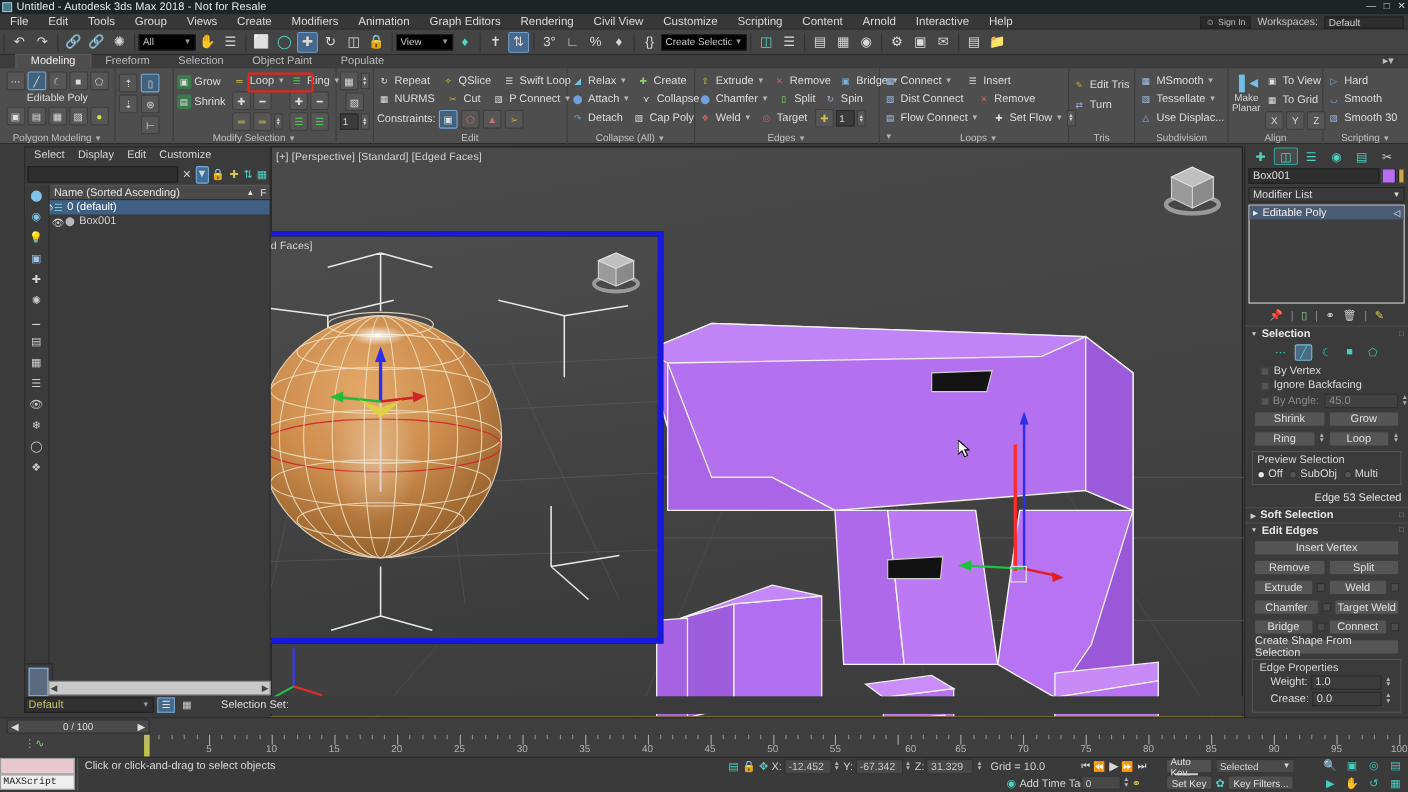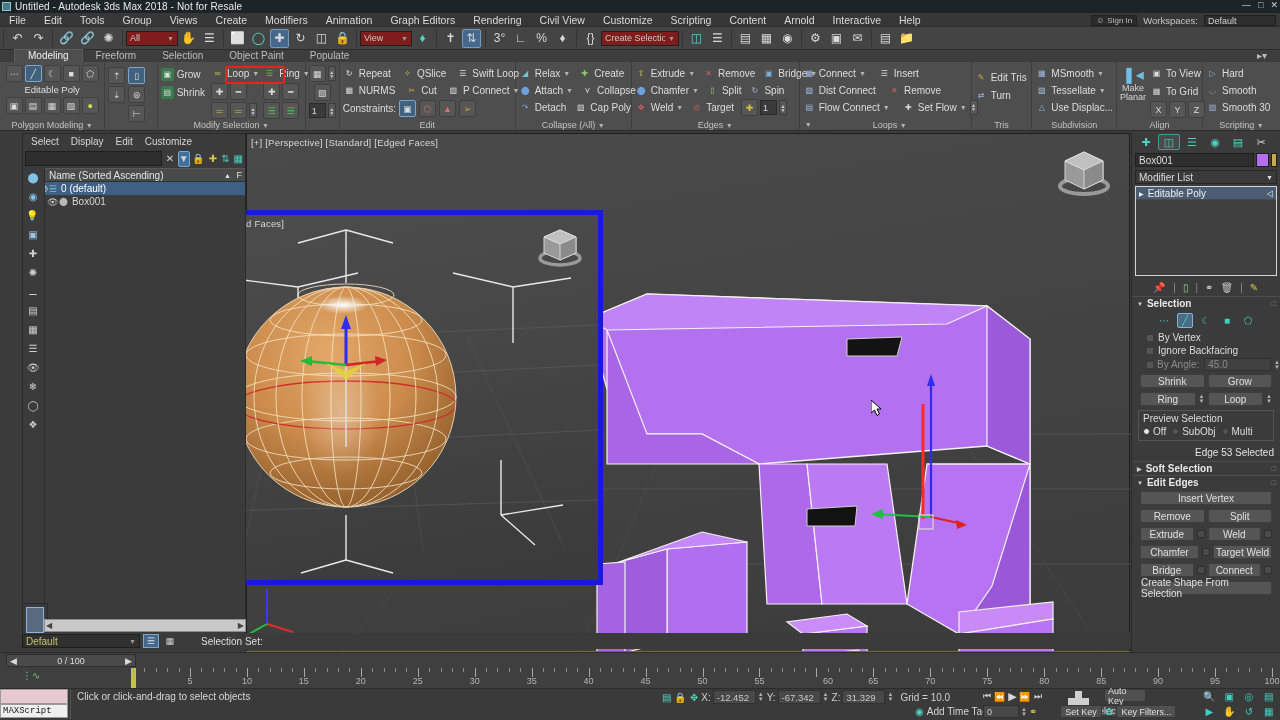--- a/index.html
+++ b/index.html
@@ -25,21 +25,21 @@
   .signinchip{display:flex;align-items:center;gap:3px;background:#2b2b2b;border:1px solid #202020;
      height:11px;padding:0 4px;font-size:8px;color:#bdbdbd;}
 
   
   .maintb{position:absolute;left:0;top:27px;width:1280px;height:23px;background:#444444;
     border-bottom:1px solid #2b2b2b;display:flex;align-items:center;}
   .tbtn{width:19px;height:19px;margin:0 1px;border-radius:2px;display:flex;align-items:center;
     justify-content:center;color:#d8d8d8;font-size:12px;position:relative;}
   .tbtn.on{background:#46688c;border:1px solid #6f9cc6;}
   .tbsep{width:1px;height:17px;background:#323232;margin:0 3px;}
-  .tbcombo{height:15px;background:#7f1d1d;border:1px solid #1f1f1f;color:#c9c9c9;font-size:9px;
+  .tbcombo{height:15px;background:#000000;border:1px solid #1f1f1f;color:#c9c9c9;font-size:9px;
     display:flex;align-items:center;padding:0 3px;justify-content:space-between;}
   .tbcombo .cav{overflow:hidden;white-space:nowrap;}
   .tbcombo .cd{font-size:7px;color:#9a9a9a;margin-left:3px;}
 
   
   .ribtabs{position:absolute;left:0;top:50px;width:1280px;height:12px;background:#3d3d3d;display:flex;align-items:flex-end;}
   .ribtab{font-size:10px;color:#bcbcbc;padding:0 13px;line-height:12px;}
   .ribtab.act{background:#4e4e4e;color:#f0f0f0;border-top:1px solid #5d5d5d;
      border-left:1px solid #5d5d5d;border-right:1px solid #5d5d5d;}
   .ribbon{position:absolute;left:0;top:62px;width:1280px;height:69px;background:#4e4e4e;
@@ -1029,20 +1029,33 @@
         <div class="btn2">Target Weld</div>
       </div>
       <div class="btnrow">
         <div class="btn2">Bridge</div>
         <span class="minibox"></span>
         <div class="btn2">Connect</div>
         <span class="minibox"></span>
       </div>
       <div class="btnrow">
         <div class="btn2">Create Shape From Selection</div>
+      </div>
+      <div style="margin:2px 6px 0 6px;border:1px solid #555;padding:2px 2px 4px 2px;">
+        <div style="font-size:10px;padding-left:4px;">Edge Properties</div>
+        <div class="numrow">
+          <span>Weight:</span>
+          <span class="nf">1.0</span>
+          <span class="spin2">▲<br>▼</span>
+        </div>
+        <div class="numrow">
+          <span>Crease:</span>
+          <span class="nf">0.0</span>
+          <span class="spin2">▲<br>▼</span>
+        </div>
       </div>
     </div>
   </div>
 
   <div class="lyrbox" style="background:#3b3b3b;border:1px solid #2a2a2a;">
     <div style="margin:3px;width:18px;height:26px;background:#5a6b80;border:1px solid #8fb4d8;"></div>
   </div>
   <div class="hscroll">
     <span>◀</span>
     <span>▶</span>
@@ -1242,21 +1255,21 @@
     <svg width="26" height="28">
         <g fill="#cfcfcf">
           <rect x="9" y="3" width="7" height="22"></rect>
           <rect x="2" y="10" width="21" height="7"></rect>
         </g>
       <circle cx="21" cy="23" r="4" fill="#4fd0c0"></circle>
       </svg>
   </div>
 
   <div class="keyarea">
-    <div style="display:flex;gap:3px;align-items:center;height:15px;flex-direction:column;">
+    <div style="display:flex;gap:3px;align-items:center;height:15px;">
       <div class="kbtn" style="width:42px;">Auto Key</div>
       <div class="selcombo">
         <span>Selected</span>
         <span style="font-size:7px;">▼</span>
       </div>
     </div>
     <div style="display:flex;gap:3px;align-items:center;height:15px;">
       <div class="kbtn" style="width:42px;">Set Key</div>
       <span style="color:#4fd0c0;font-size:10px;">✿</span>
       <div class="kbtn" style="width:60px;">Key Filters...</div>

